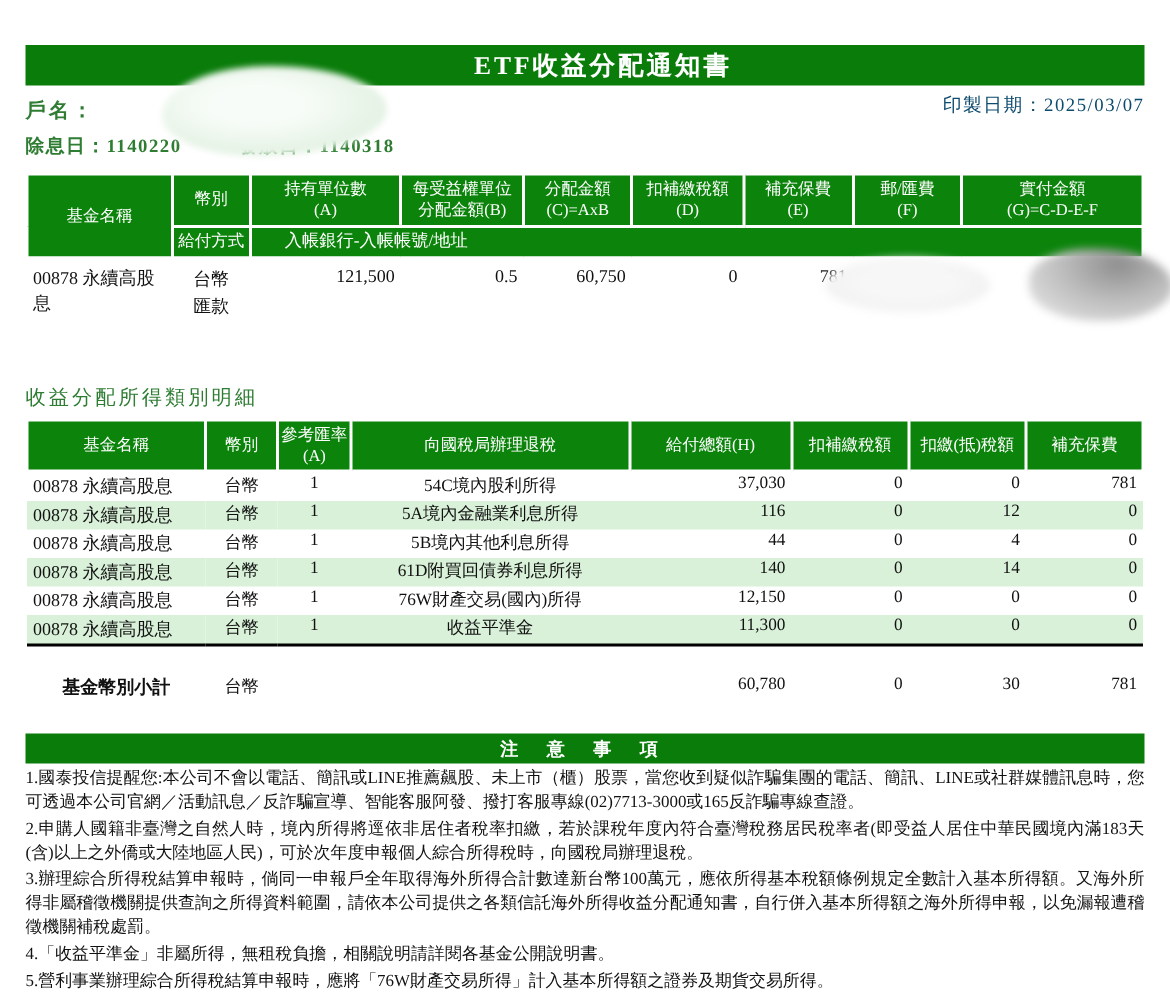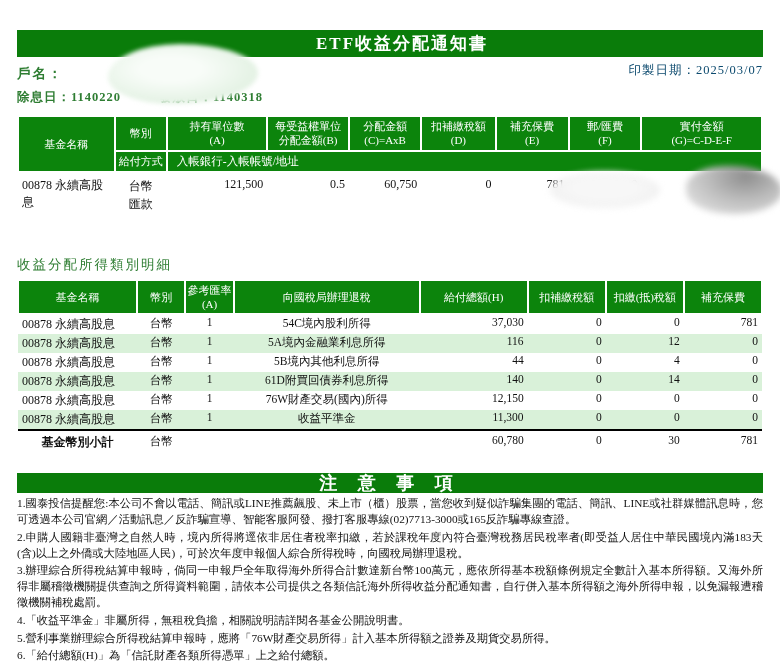--- a/index.html
+++ b/index.html
@@ -33,37 +33,37 @@
     border:2px solid #fff;text-align:center;font-size:11px;
     padding:2px 1px;white-space:pre-line;line-height:1.3;
   }
   td{font-size:12px;padding:2px 4px;vertical-align:top;}
 
   .dist-table{margin-top:9px;}
   .dist-table td{padding-top:4px;}
   .cell-left{text-align:left;}
   .cell-center{text-align:center;white-space:pre-line;line-height:1.5;}
   .cell-right{text-align:right;}
-  .bank-band{text-align:left;padding-left:9px;font-size:11.5px;}
+  .bank-band{text-align:left;padding-left:22px;font-size:11.5px;}
   .dist-body{height:66px;}
 
   .section-title{margin-top:18px;font-size:13.5px;font-weight:normal;color:var(--label-green);letter-spacing:2px;}
 
   .detail-table{margin-top:5px;}
   .detail-table td{font-size:11.5px;padding:1px 4px;}
   .detail-table td.c0{text-align:left;font-size:12px;}
   .detail-table td.c1,.detail-table td.c2,.detail-table td.c3{text-align:center;}
   .detail-table td.c4,.detail-table td.c5,.detail-table td.c6,.detail-table td.c7{text-align:right;}
   .detail-table tr.alt{background:var(--row-alt);}
-  .subtotal td{border-top:2px solid #000;padding-top:3px;padding-bottom:4px;}
+  .subtotal td{border-top:2px solid #000;padding-top:19px;padding-bottom:4px;}
   .subtotal .c0{text-align:center !important;font-weight:bold;}
 
   .notice-bar{
     margin-top:18px;height:20px;background:var(--green);color:#fff;
-    font-weight:bold;font-size:18px;text-align:center;line-height:20px;letter-spacing:8px;
+    font-weight:bold;font-size:12px;text-align:center;line-height:20px;letter-spacing:8px;
   }
   .notes{margin-top:3px;}
   .note{font-size:11.3px;line-height:1.4;color:#111;margin-top:2px;text-align:justify;}
 
   
   .blob{position:absolute;pointer-events:none;}
   .blob-account{
     left:108px;top:44px;width:150px;height:60px;
     border-radius:48% 52% 58% 42% / 55% 48% 52% 45%;
     background:radial-gradient(ellipse at 42% 42%, #f8fcf8 25%, #e6f3e6 65%, #ddeedd 100%);

